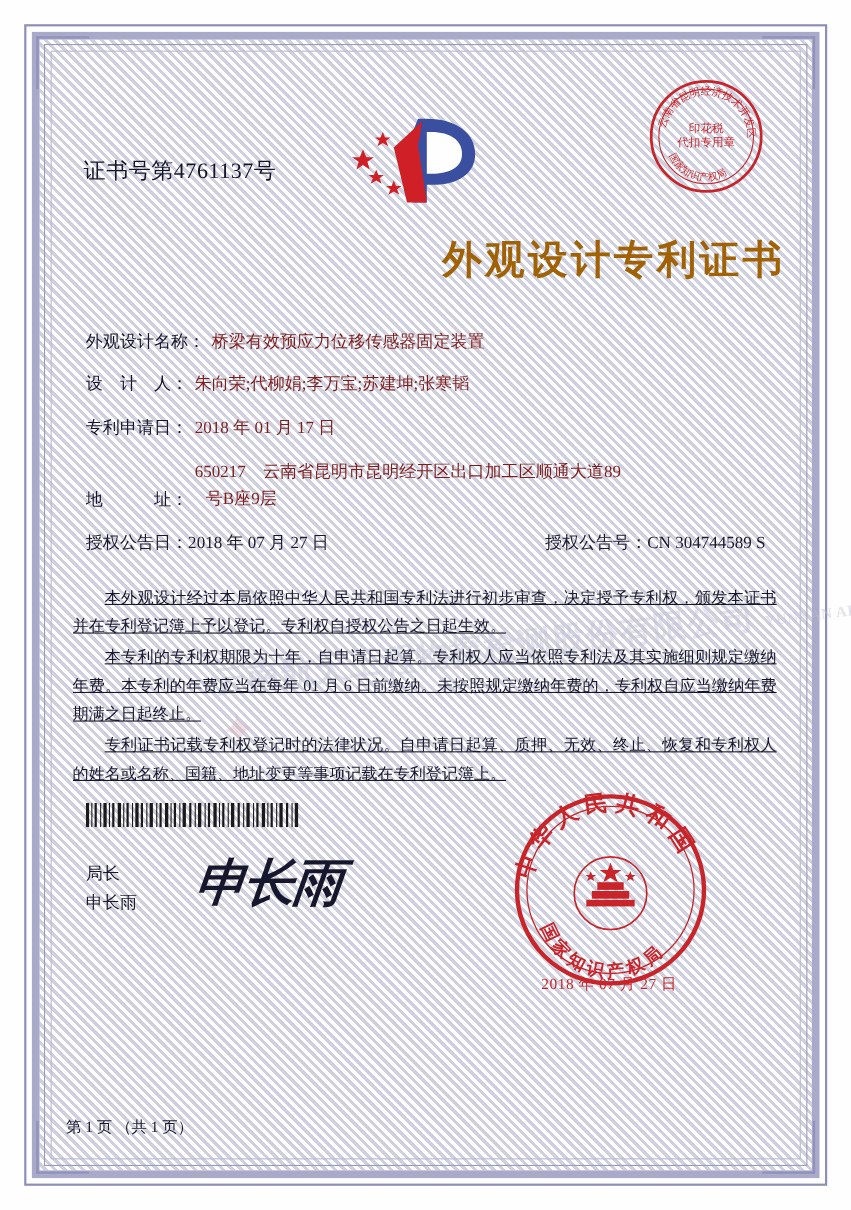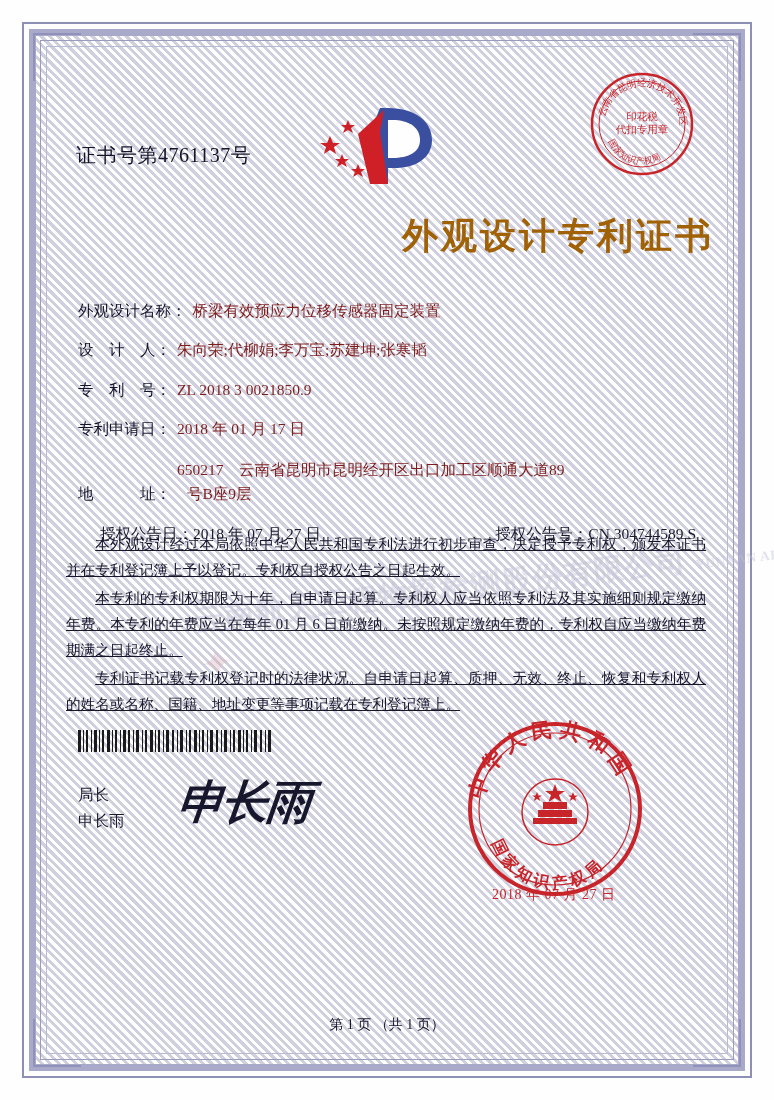--- a/index.html
+++ b/index.html
@@ -149,21 +149,20 @@
     display: block;
     margin-left: 10px;
   }
   .row-split {
     display: flex;
     justify-content: space-between;
     margin-bottom: 17px;
   }
   .row-split .left, .row-split .right {
     display: flex;
-    margin-left: 22px;
   }
   .row-split .right { margin-right: 8px; text-align: right; }
 
   
   .paras {
     position: absolute;
     left: 6px;
     right: 8px;
     top: 472px;
     font-size: 14.6px;
@@ -220,21 +219,21 @@
     top: 826px;
     font-size: 14px;
     color: #c8252b;
     letter-spacing: 0.5px;
   }
 
   .footer {
     position: absolute;
     left: 0; right: 0;
     bottom: 6px;
-    text-align: center;
+    text-align: left;
     font-size: 14px;
     color: #17172c;
   }
 
   
   .watermark {
     position: absolute;
     left: 40px;
     top: 452px;
     width: 700px;
@@ -325,24 +324,20 @@
       <div class="row">
         <span class="label">外观设计名称：</span>
         <span class="value">桥梁有效预应力位移传感器固定装置</span>
       </div>
 
       <div class="row">
         <span class="label">设　计　人：</span>
         <span class="value">朱向荣;代柳娟;李万宝;苏建坤;张寒韬</span>
       </div>
 
-      <div class="row">
-        <span class="label">专　利　号：</span>
-        <span class="value">ZL 2018 3 0021850.9</span>
-      </div>
 
       <div class="row">
         <span class="label">专利申请日：</span>
         <span class="value">2018 年 01 月 17 日</span>
       </div>
 
 
       <div class="row two-line">
         <span class="label">地　　　址：</span>
         <span class="value">

